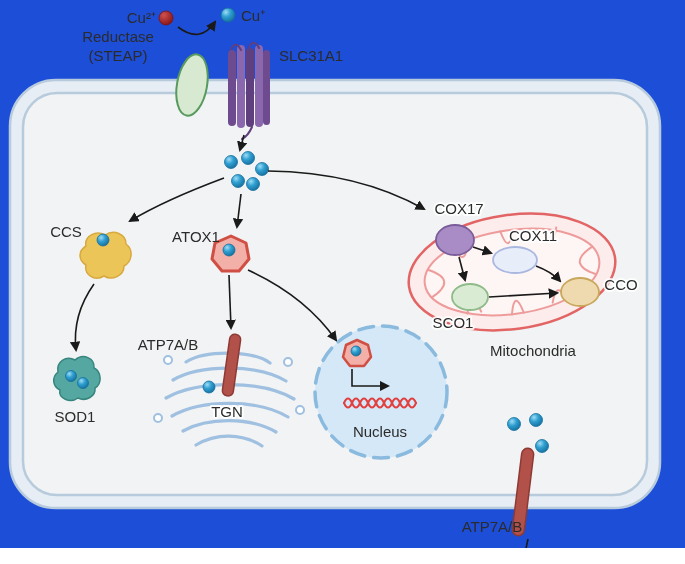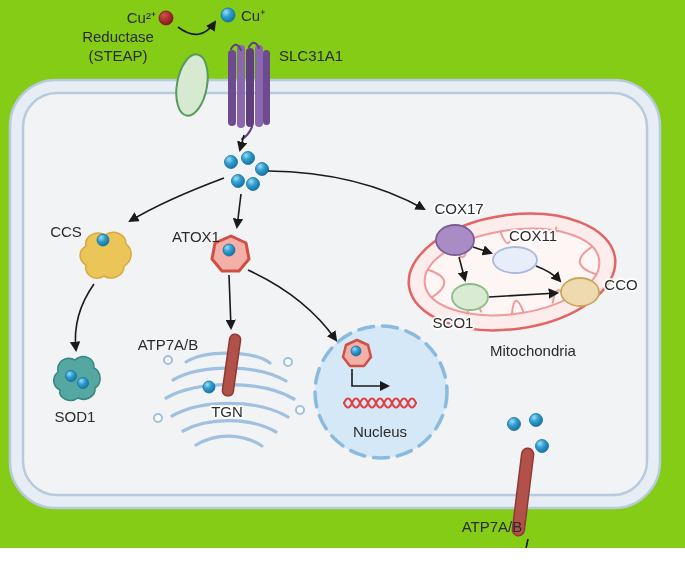--- a/index.html
+++ b/index.html
@@ -1,16 +1,16 @@
 <!DOCTYPE html>
 <html><head>
 <meta charset="utf-8">
 <style>
   html,body{margin:0;padding:0;background:#ffffff;}
-  .canvas{position:relative;width:685px;height:548px;background:#84cc16;overflow:hidden;}
+  .canvas{position:relative;width:685px;height:548px;background:#1d4ed8;overflow:hidden;}
   svg{display:block;}
   .lbl{font-family:"Liberation Sans", sans-serif;font-size:15px;fill:#2b2b2b;}
   .halo{paint-order:stroke;stroke:#ffffff;stroke-width:4px;stroke-opacity:.85;stroke-linejoin:round;}
   .arrow{fill:none;stroke:#1a1a1a;stroke-width:1.6px;}
   .tgnline{fill:none;stroke:#9fc0e0;stroke-width:3.2px;stroke-linecap:round;}
   .vesicle{fill:#ffffff;stroke:#9fc0e0;stroke-width:2px;}
   .crista{fill:none;stroke:#ee9b9b;stroke-width:2px;stroke-linecap:round;}
   .helixloop{fill:none;stroke:#5f3f7e;stroke-width:2px;stroke-linecap:round;}
 </style>
 </head>

